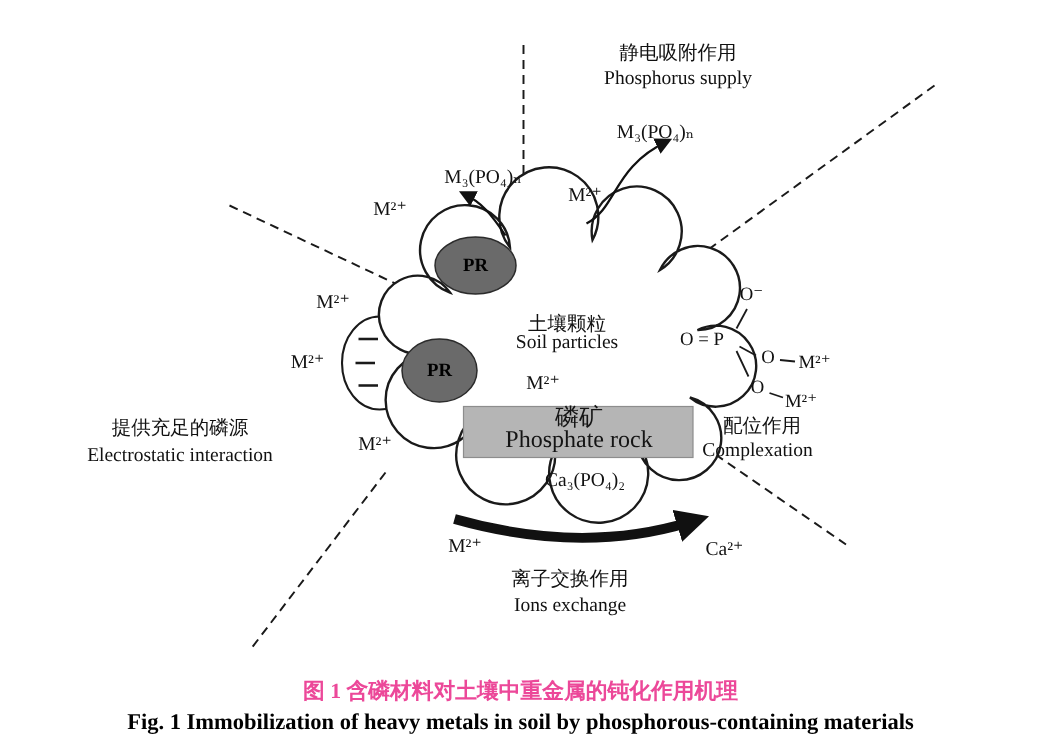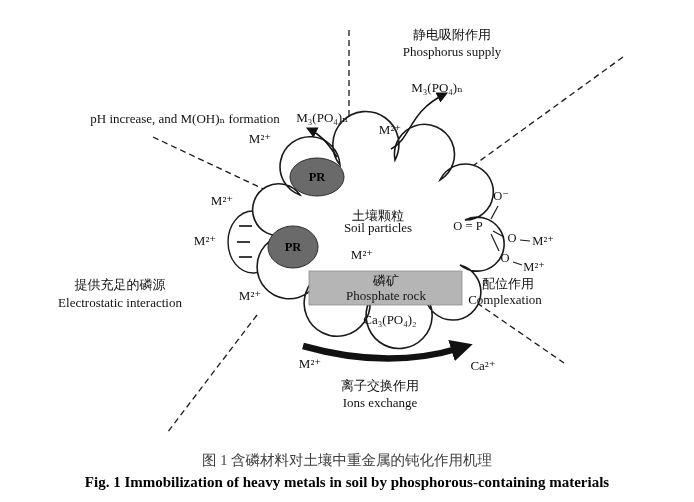--- a/index.html
+++ b/index.html
@@ -8,26 +8,26 @@
     font-family:"Liberation Serif","DejaVu Serif",serif;color:#111;
   }
   .layer{position:absolute;left:0;top:0;}
   .lbl{
     position:absolute;transform:translateX(-50%);white-space:nowrap;
     font-size:13px;line-height:15px;color:#111;
   }
   .sm{font-size:12.5px;}
   .rock-box{
     position:absolute;left:310px;top:271px;width:152px;height:34px;
-    display:flex;flex-direction:column;align-items:center;justify-content:center;
-    line-height:15px;font-size:13px;color:#141414;
+    display:flex;flex-direction:column;align-items:center;
+    line-height:15px;font-size:16px;color:#141414;
   }
   .caption-zh{
     position:absolute;left:347px;top:451px;transform:translateX(-50%);
-    font-size:14.5px;font-weight:400;white-space:nowrap;color:#404040;
+    font-size:14.5px;font-weight:700;white-space:nowrap;color:#ec4899;
   }
   .caption-en{
     position:absolute;left:347px;top:474px;transform:translateX(-50%);
     font-size:15px;font-weight:700;white-space:nowrap;color:#000;
   }
   .pr-lbl{
     position:absolute;transform:translate(-50%,-50%);
     font-size:12.5px;font-weight:700;color:#000;
   }
   svg .dash{stroke:#1a1a1a;stroke-width:1.3;stroke-dasharray:6 4;fill:none;}
@@ -93,21 +93,20 @@
     <path class="thin-arrow" marker-end="url(#arrow)" d="M 391,149 C 412,138 408,112 445,94"></path>
     <path class="thin-arrow" marker-end="url(#arrow)" d="M 337,157 C 327,142 321,135 309,129"></path>
 
     <path class="thick-arrow" marker-end="url(#tri)" d="M 303,346 Q 388,370 460,348"></path>
   </svg>
 
   <div class="lbl" style="left:452px;top:27px;">静电吸附作用</div>
   <div class="lbl" style="left:452px;top:44px;">Phosphorus supply</div>
   <div class="lbl" style="left:437px;top:80px;">M₃(PO₄)ₙ</div>
 
-  <div class="lbl" style="left:185px;top:111px;">pH increase, and M(OH)ₙ formation</div>
   <div class="lbl" style="left:322px;top:110px;">M₃(PO₄)ₙ</div>
   <div class="lbl" style="left:260px;top:131px;">M²⁺</div>
 
   <div class="lbl" style="left:390px;top:122px;">M²⁺</div>
 
   <div class="lbl" style="left:222px;top:193px;">M²⁺</div>
   <div class="lbl" style="left:205px;top:233px;">M²⁺</div>
   <div class="lbl" style="left:250px;top:288px;">M²⁺</div>
 
   <div class="lbl" style="left:378px;top:208px;">土壤颗粒</div>

